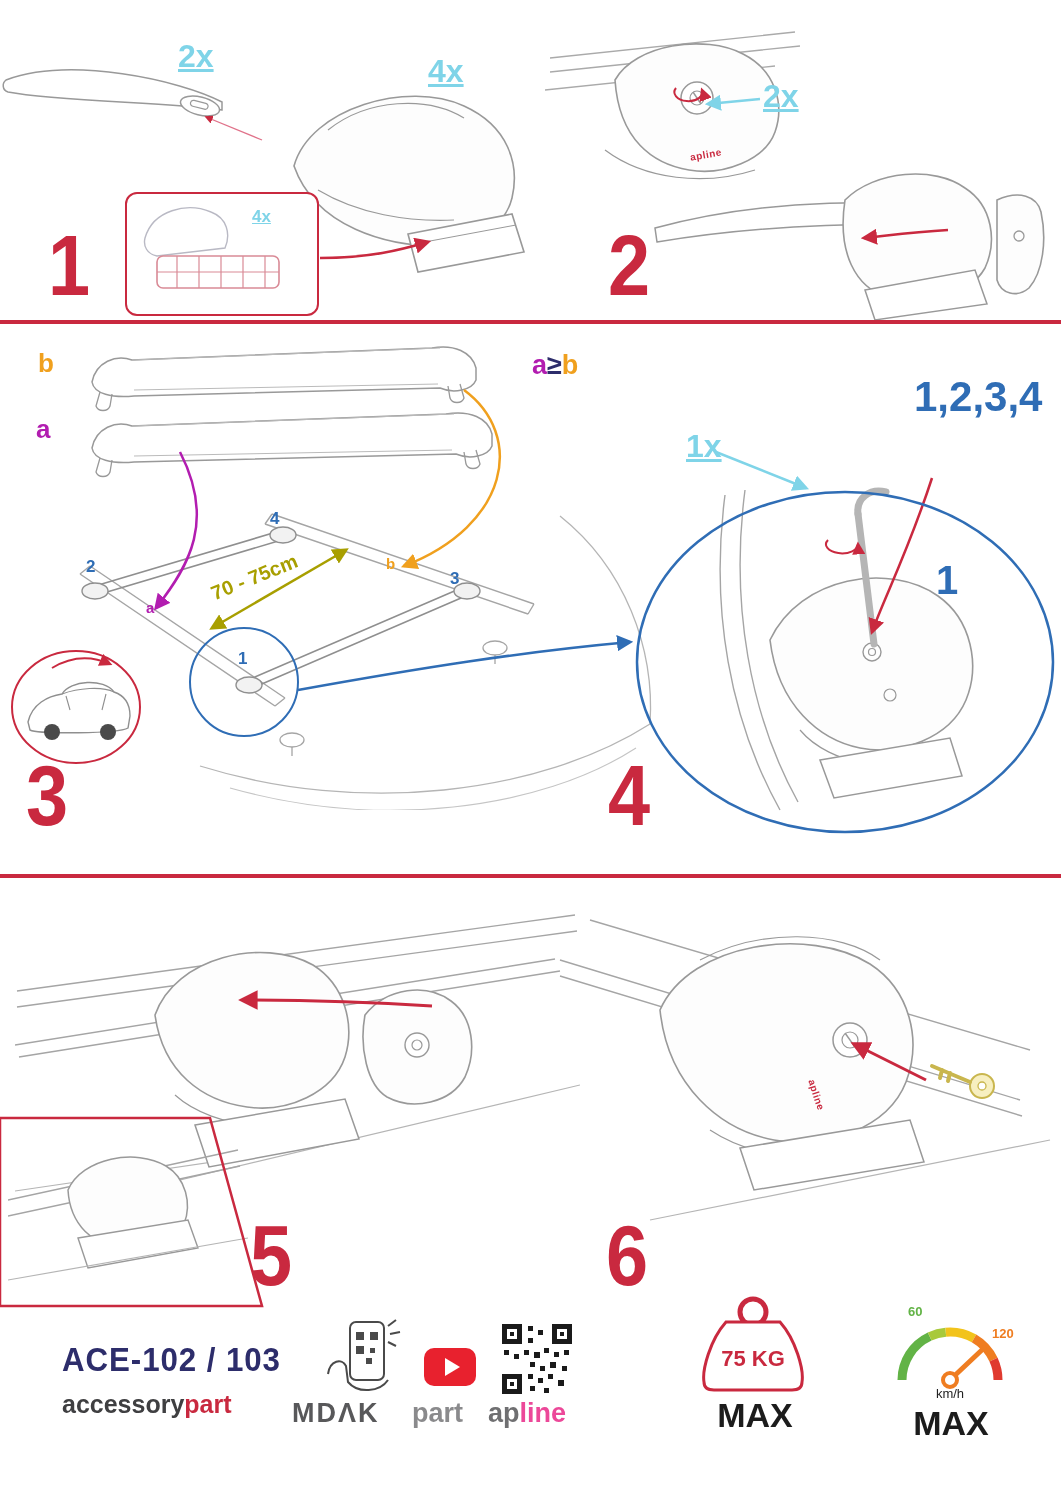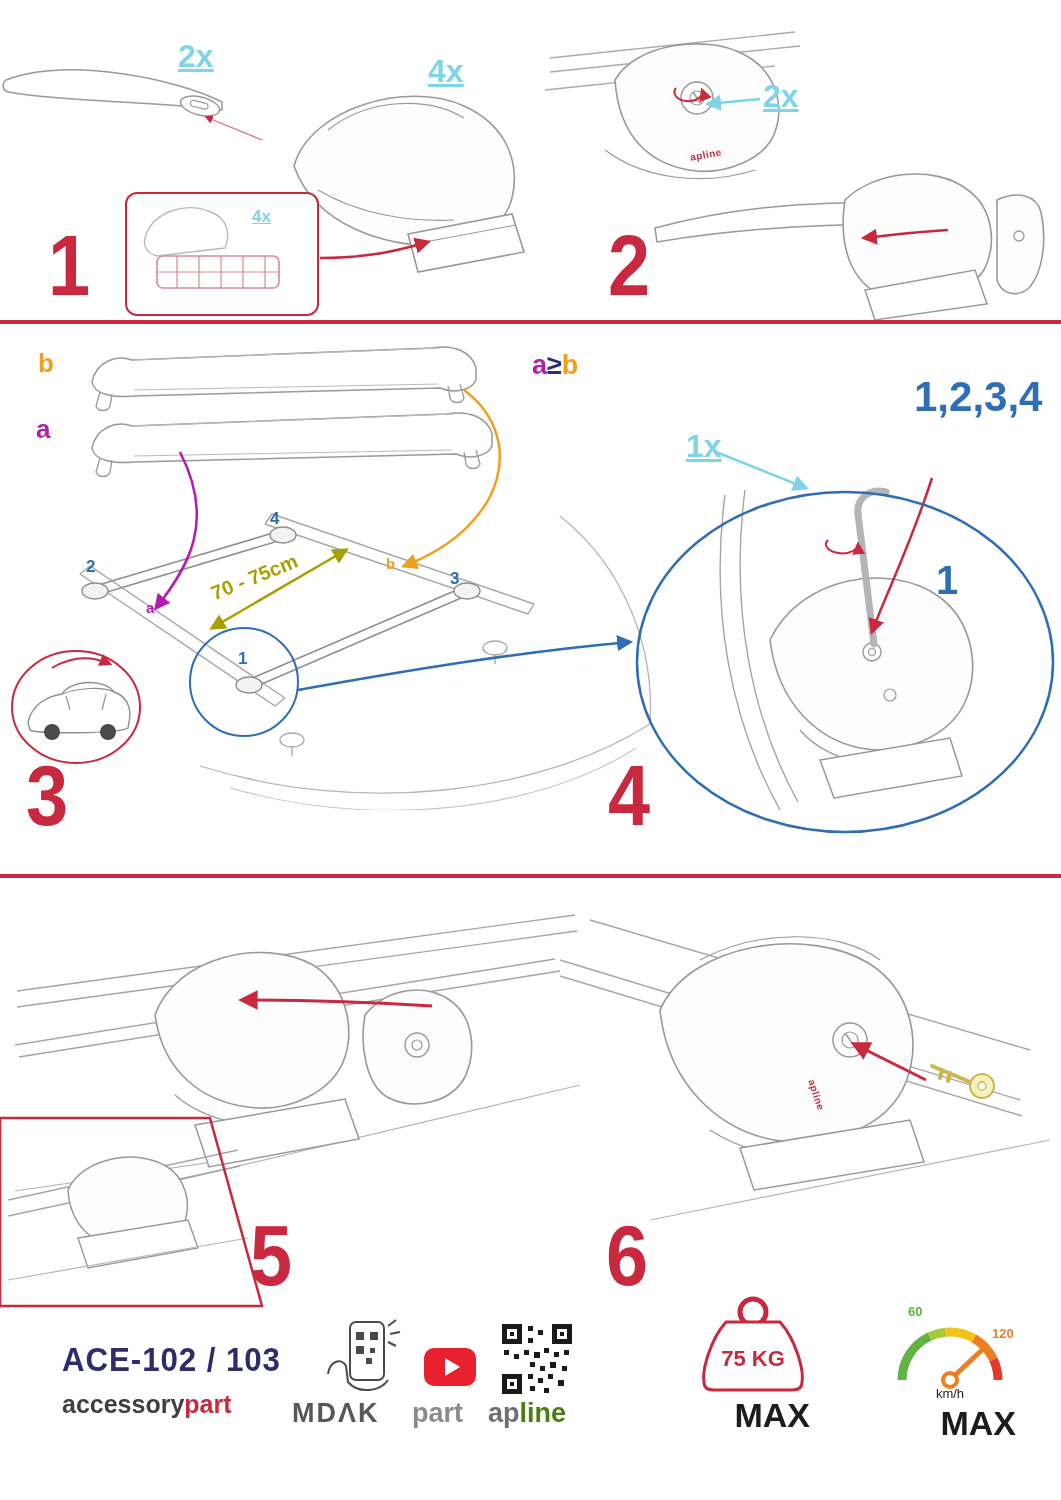--- a/index.html
+++ b/index.html
@@ -26,26 +26,26 @@
   .part-brand{position:absolute;color:#c9293f;font-weight:700;font-size:10px;line-height:1;letter-spacing:.5px;}
   .inset-box{position:absolute;border:2.5px solid #c9293f;border-radius:12px;background:#fff;}
   
   .model{position:absolute;color:#2d2d6b;font-weight:700;font-size:34px;letter-spacing:1px;
          transform:scaleX(.92);transform-origin:left top;}
   .brandline{position:absolute;font-weight:700;font-size:25px;letter-spacing:0;}
   .brandline .g{color:#3f3f41}.brandline .r{color:#c9293f}
   .logo-gray{position:absolute;color:#58585a;font-weight:700;font-size:27px;letter-spacing:2px;}
   .logo-ipqi{position:absolute;color:#8a8a8c;font-weight:700;font-size:27px;}
   .logo-apline{position:absolute;font-weight:700;font-size:27px;}
-  .logo-apline .g{color:#6f6f71}.logo-apline .r{color:#4d7c0f}
+  .logo-apline .g{color:#6f6f71}.logo-apline .r{color:#ec4899}
   .yt{position:absolute;width:52px;height:38px;background:#e8212e;border-radius:10px;
       display:flex;align-items:center;justify-content:center;}
   .yt .tri{width:0;height:0;border-left:15px solid #fff;border-top:9px solid transparent;
            border-bottom:9px solid transparent;margin-left:4px;}
-  .max-label{position:absolute;color:#1c1c1c;font-weight:700;font-size:34px;text-align:right;line-height:1;}
+  .max-label{position:absolute;color:#1c1c1c;font-weight:700;font-size:34px;text-align:center;line-height:1;}
   .overlay{position:absolute;left:0;top:0;}
   .ill path,.ill line,.ill ellipse,.ill circle,.ill rect,.ill polyline{vector-effect:non-scaling-stroke;}
 </style>
 </head>
 <body>
 
 <div class="page">
 
   <svg class="abs ill" style="left:0;top:46px" width="250" height="100" viewBox="0 0 250 100">
     <path d="M6,34 C70,10 180,34 222,56 L222,64 C170,56 60,56 8,46 C2,44 2,37 6,34 Z" fill="#fff" stroke="#999" stroke-width="1.5"></path>

